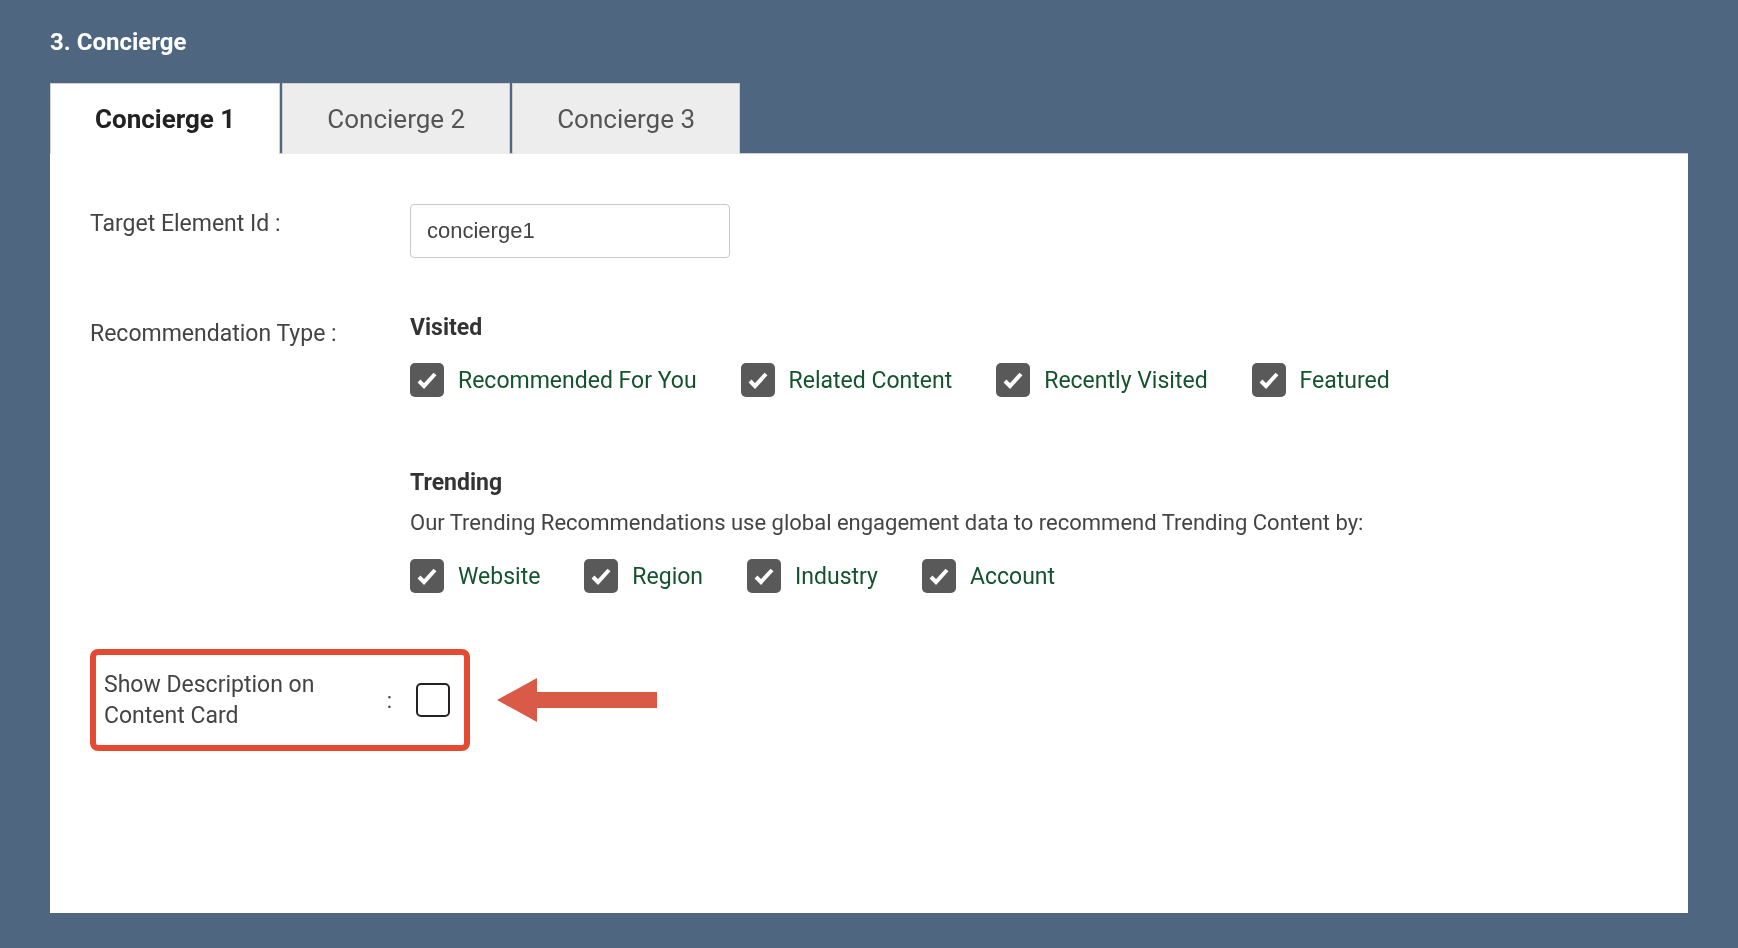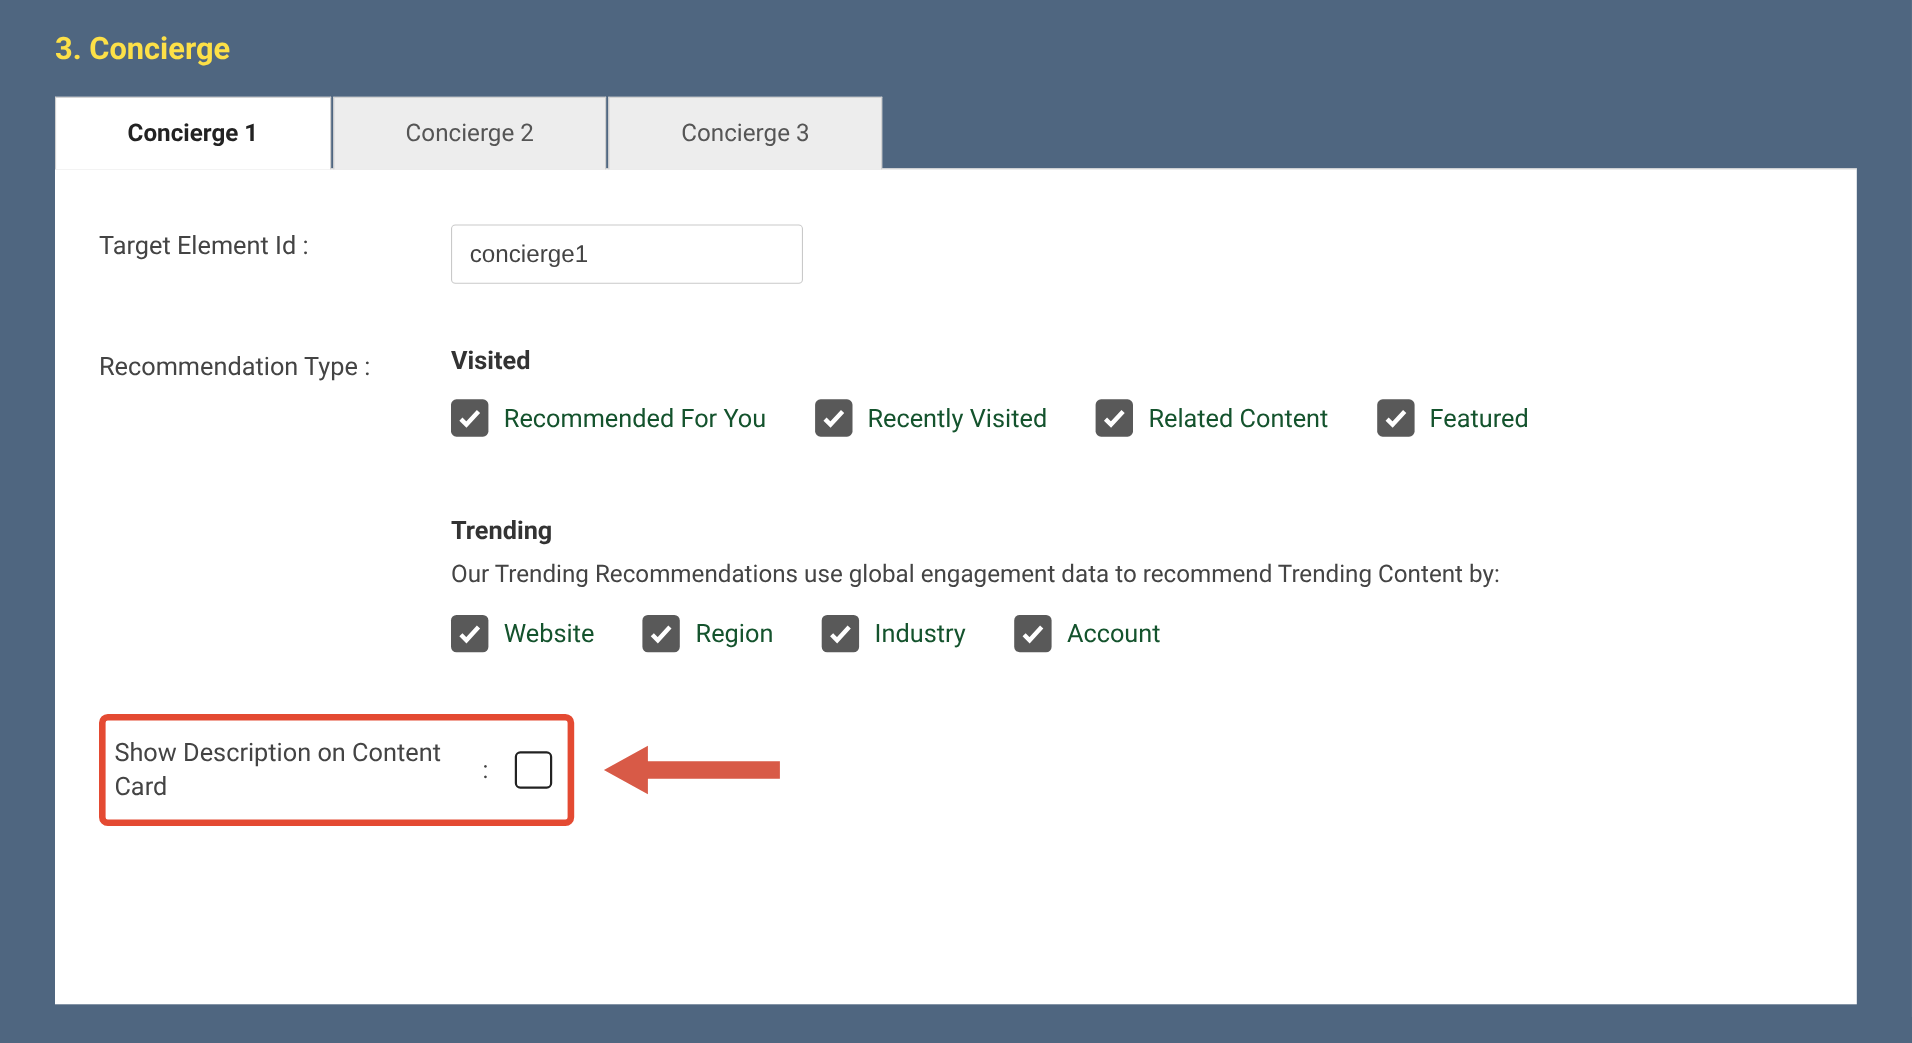--- a/index.html
+++ b/index.html
@@ -8,32 +8,32 @@
     height: 948px;
     font-family: -apple-system, BlinkMacSystemFont, "Segoe UI", Roboto, Helvetica, Arial, sans-serif;
     background: #4f6680;
     color: #333;
     overflow: hidden;
   }
   .page {
     padding: 28px 50px 0 50px;
   }
   .section-title {
-    color: #fde047;
-    font-size: 28px;
+    color: #ffffff;
+    font-size: 24px;
     font-weight: 700;
     margin-bottom: 26px;
   }
   .tabs {
     display: flex;
     gap: 2px;
   }
   .tab {
-    padding: 20px 65px;
-    font-size: 22px;
+    padding: 20px 44px;
+    font-size: 26px;
     color: #555;
     background: #ededed;
     border: 1px solid #d0d0d0;
     border-bottom: none;
     cursor: pointer;
     position: relative;
     top: 1px;
   }
   .tab.active {
     background: #fff;
@@ -128,21 +128,21 @@
     align-items: center;
     gap: 0;
     margin-top: 56px;
   }
   .highlight-box {
     border: 6px solid #e44a32;
     border-radius: 8px;
     padding: 14px 14px 14px 8px;
     display: flex;
     align-items: center;
-    width: 432px;
+    width: 380px;
   }
   .highlight-label {
     font-size: 23px;
     color: #444;
     line-height: 1.35;
     flex: 1;
   }
   .highlight-colon {
     font-size: 22px;
     color: #444;
@@ -191,29 +191,29 @@
                   </svg>
               </div>
               <span class="check-label">Recommended For You</span>
             </div>
             <div class="check-item">
               <div class="cbox checked">
                 <svg viewBox="0 0 24 24">
                     <polyline points="4,13 9,18 20,6"></polyline>
                   </svg>
               </div>
+              <span class="check-label">Related Content</span>
+            </div>
+            <div class="check-item">
+              <div class="cbox checked">
+                <svg viewBox="0 0 24 24">
+                    <polyline points="4,13 9,18 20,6"></polyline>
+                  </svg>
+              </div>
               <span class="check-label">Recently Visited</span>
-            </div>
-            <div class="check-item">
-              <div class="cbox checked">
-                <svg viewBox="0 0 24 24">
-                    <polyline points="4,13 9,18 20,6"></polyline>
-                  </svg>
-              </div>
-              <span class="check-label">Related Content</span>
             </div>
             <div class="check-item">
               <div class="cbox checked">
                 <svg viewBox="0 0 24 24">
                     <polyline points="4,13 9,18 20,6"></polyline>
                   </svg>
               </div>
               <span class="check-label">Featured</span>
             </div>
           </div>

